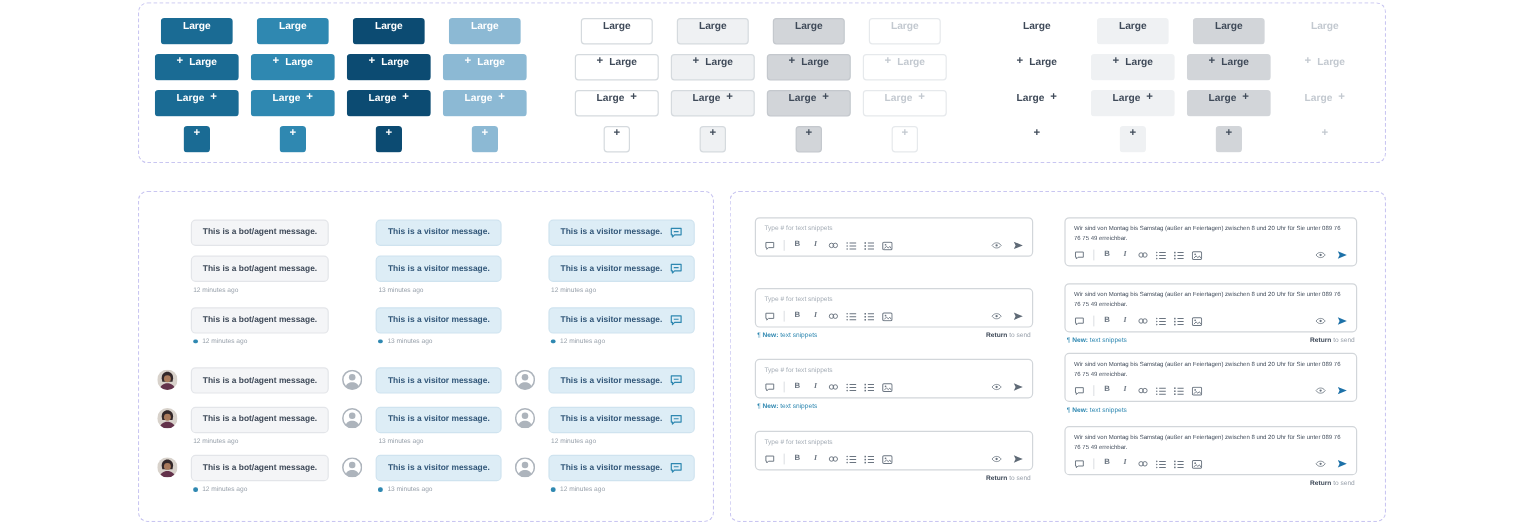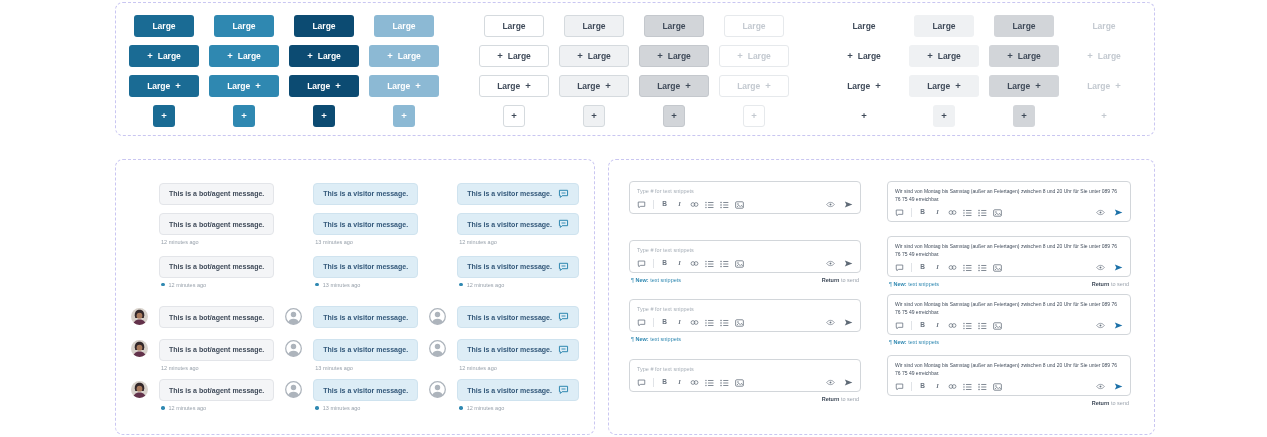--- a/index.html
+++ b/index.html
@@ -5,21 +5,21 @@
   * { margin:0; padding:0; box-sizing:border-box; }
   html,body { width:1267px; height:437px; background:#ffffff; overflow:hidden;
     font-family:"Liberation Sans", sans-serif; }
   .panel { position:absolute; border:1px dashed #c9c6f1; border-radius:8px; background:#fff; }
 
   
   #buttons-panel { left:115px; top:2px; width:1040px; height:134px; }
   #btn-groups { display:flex; padding:8px 0 0 8px; gap:30px; }
   .btn-group { display:grid; grid-template-columns:repeat(4,80px); grid-auto-rows:30px;
     align-items:center; justify-items:center; }
-  .btn { display:inline-flex; align-items:center; justify-content:center; gap:5px;
+  .btn { display:inline-flex; justify-content:center; gap:5px;
     height:22px; padding:0 17px; border:1px solid transparent; border-radius:3px;
     font-family:"Liberation Sans",sans-serif; font-size:8.5px; font-weight:700; cursor:default; }
   .btn.icon-only { width:22px; padding:0; }
   .btn .plus { font-size:9.5px; font-weight:700; line-height:1; }
 
   
   #messages-panel { left:115px; top:159px; width:480px; height:276px; }
   #msg-cols { display:flex; padding:22px 0 0 15px; }
   .msg-col { display:flex; flex-direction:column; margin-right:11px; }
   .msg-row { display:flex; align-items:flex-start; }

